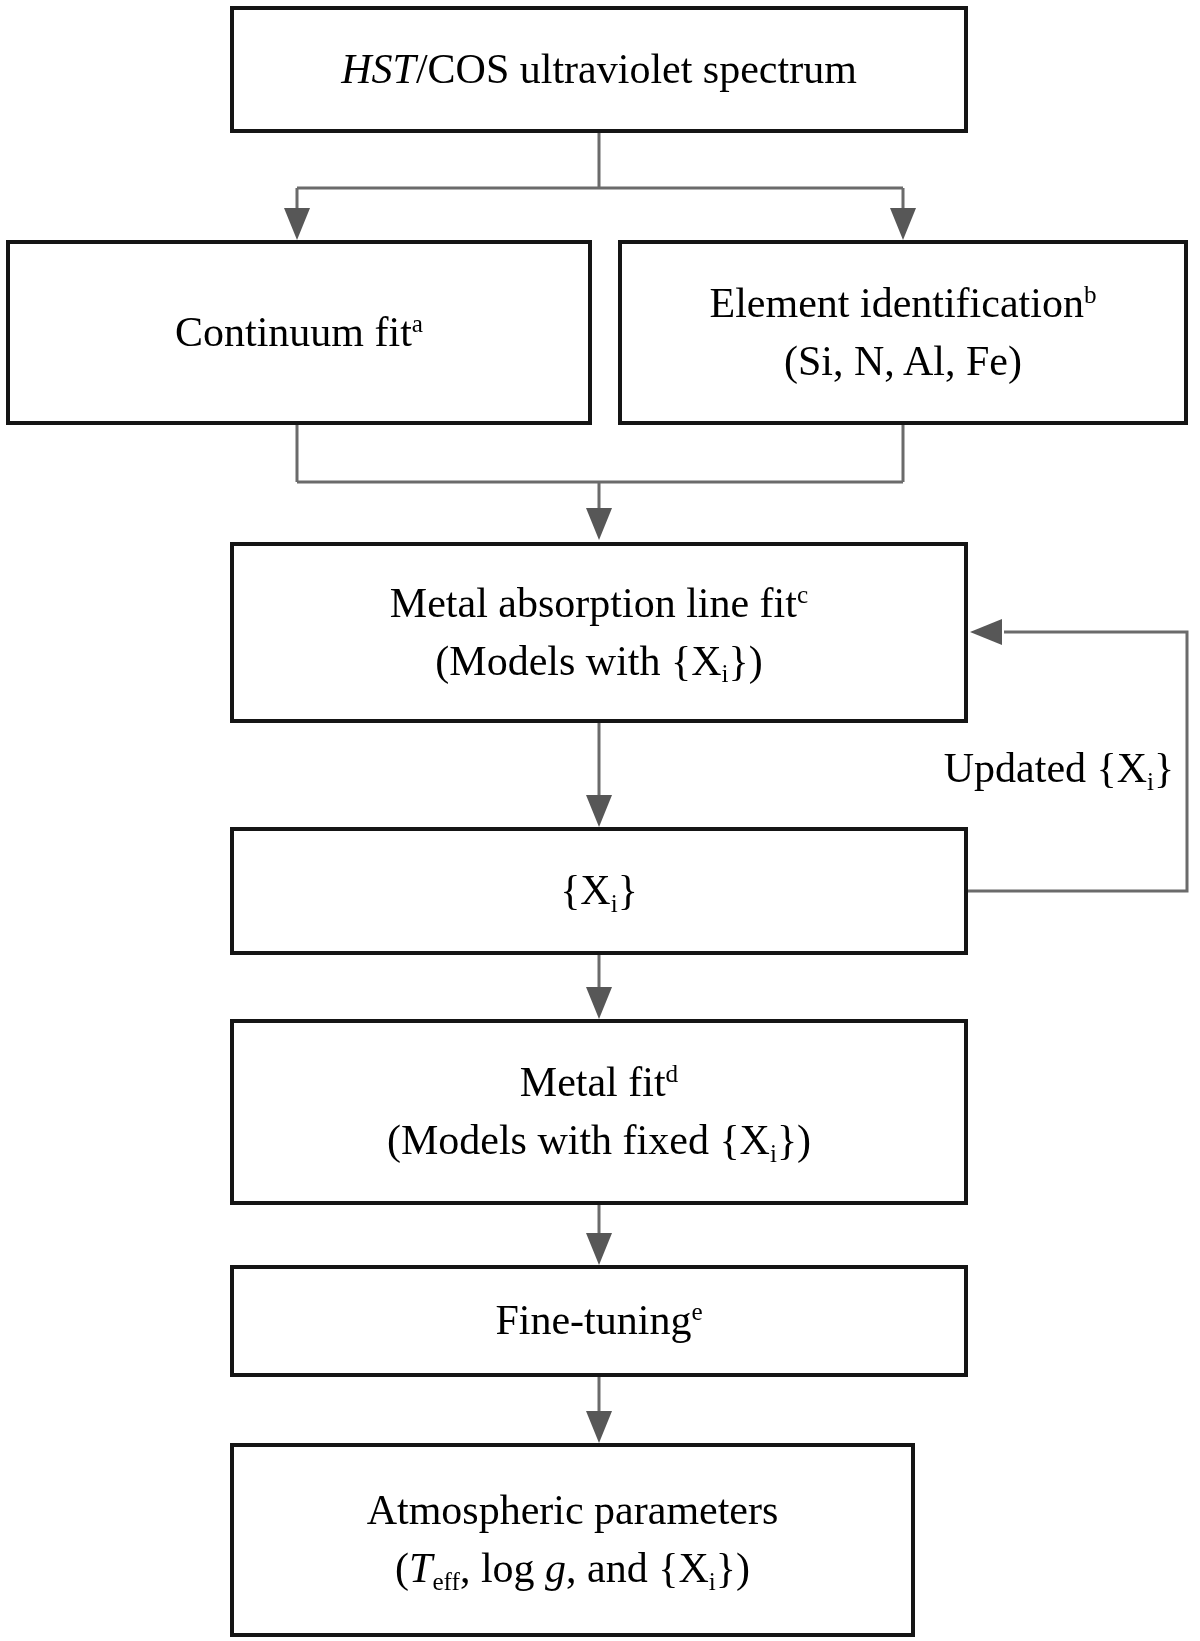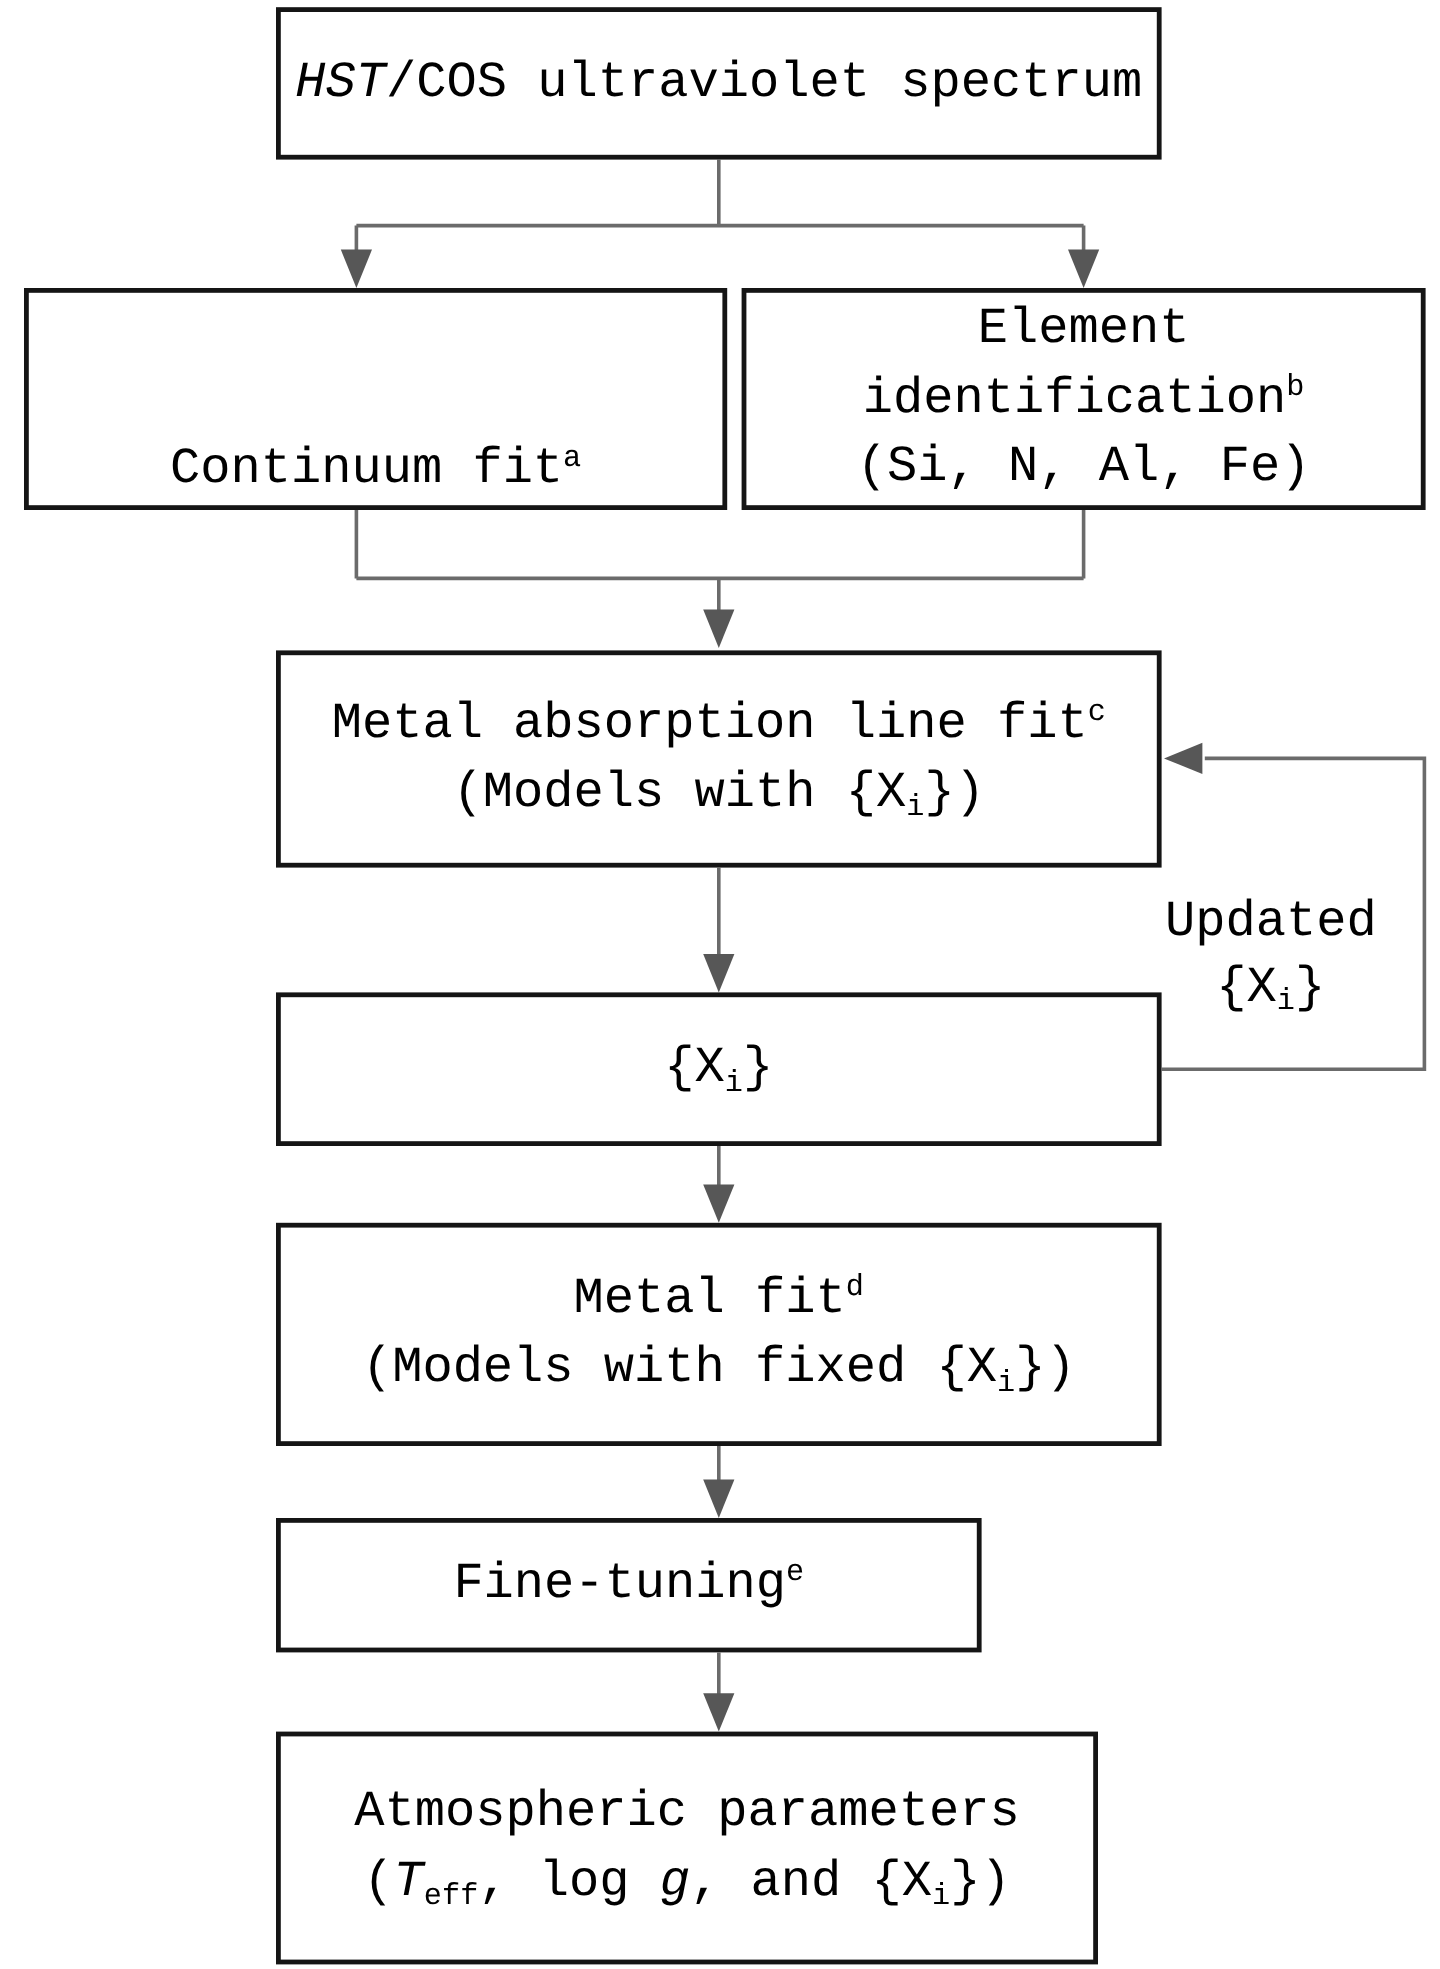--- a/index.html
+++ b/index.html
@@ -9,43 +9,43 @@
     --box-fill:#ffffff;
     --connector:#6b6b6b;
     --arrowhead:#575757;
   }
   html,body{margin:0;padding:0;background:var(--background);}
   .canvas{
     position:relative;
     width:1200px;height:1641px;
     background:var(--background);
     color:var(--text);
-    font-family:Liberation Mono, monospace;
+    font-family:Liberation Serif, serif;
     overflow:hidden;
   }
   .connectors{position:absolute;left:0;top:0;width:1200px;height:1641px;}
   .connectors path{stroke:var(--connector);stroke-width:3;fill:none;}
   .connectors polygon{fill:var(--arrowhead);stroke:none;}
   .box{
     position:absolute;
     box-sizing:border-box;
     border:4px solid var(--box-border);
     background:var(--box-fill);
     display:flex;flex-direction:column;justify-content:center;align-items:center;
     text-align:center;
     font-size:42px;line-height:1.38;
     z-index:2;
   }
   .b-hst   {left:230px;top:6px;   width:738px;height:127px;}
-  .b-cont  {left:20px;  top:240px; width:586px;height:185px;justify-content:flex-end;}
+  .b-cont  {left:6px;  top:240px; width:586px;height:185px;}
   .b-elem  {left:618px;top:240px; width:570px;height:185px;}
   .b-metal {left:230px;top:542px; width:738px;height:181px;}
   .b-xi    {left:230px;top:827px; width:738px;height:128px;}
   .b-global{left:230px;top:1019px;width:738px;height:186px;}
-  .b-fine  {left:230px;top:1265px;width:588px;height:112px;}
+  .b-fine  {left:230px;top:1265px;width:738px;height:112px;}
   .b-atmo  {left:230px;top:1443px;width:685px;height:194px;}
   .fb-label{
     position:absolute;left:930px;top:741px;width:258px;
     text-align:center;font-size:42px;line-height:1.3;z-index:2;
   }
   .i{font-style:italic;}
   .sup{font-size:0.6em;position:relative;top:-0.55em;line-height:0;}
   .sub{font-size:0.6em;position:relative;top:0.3em;line-height:0;}
 </style>
 </head>

